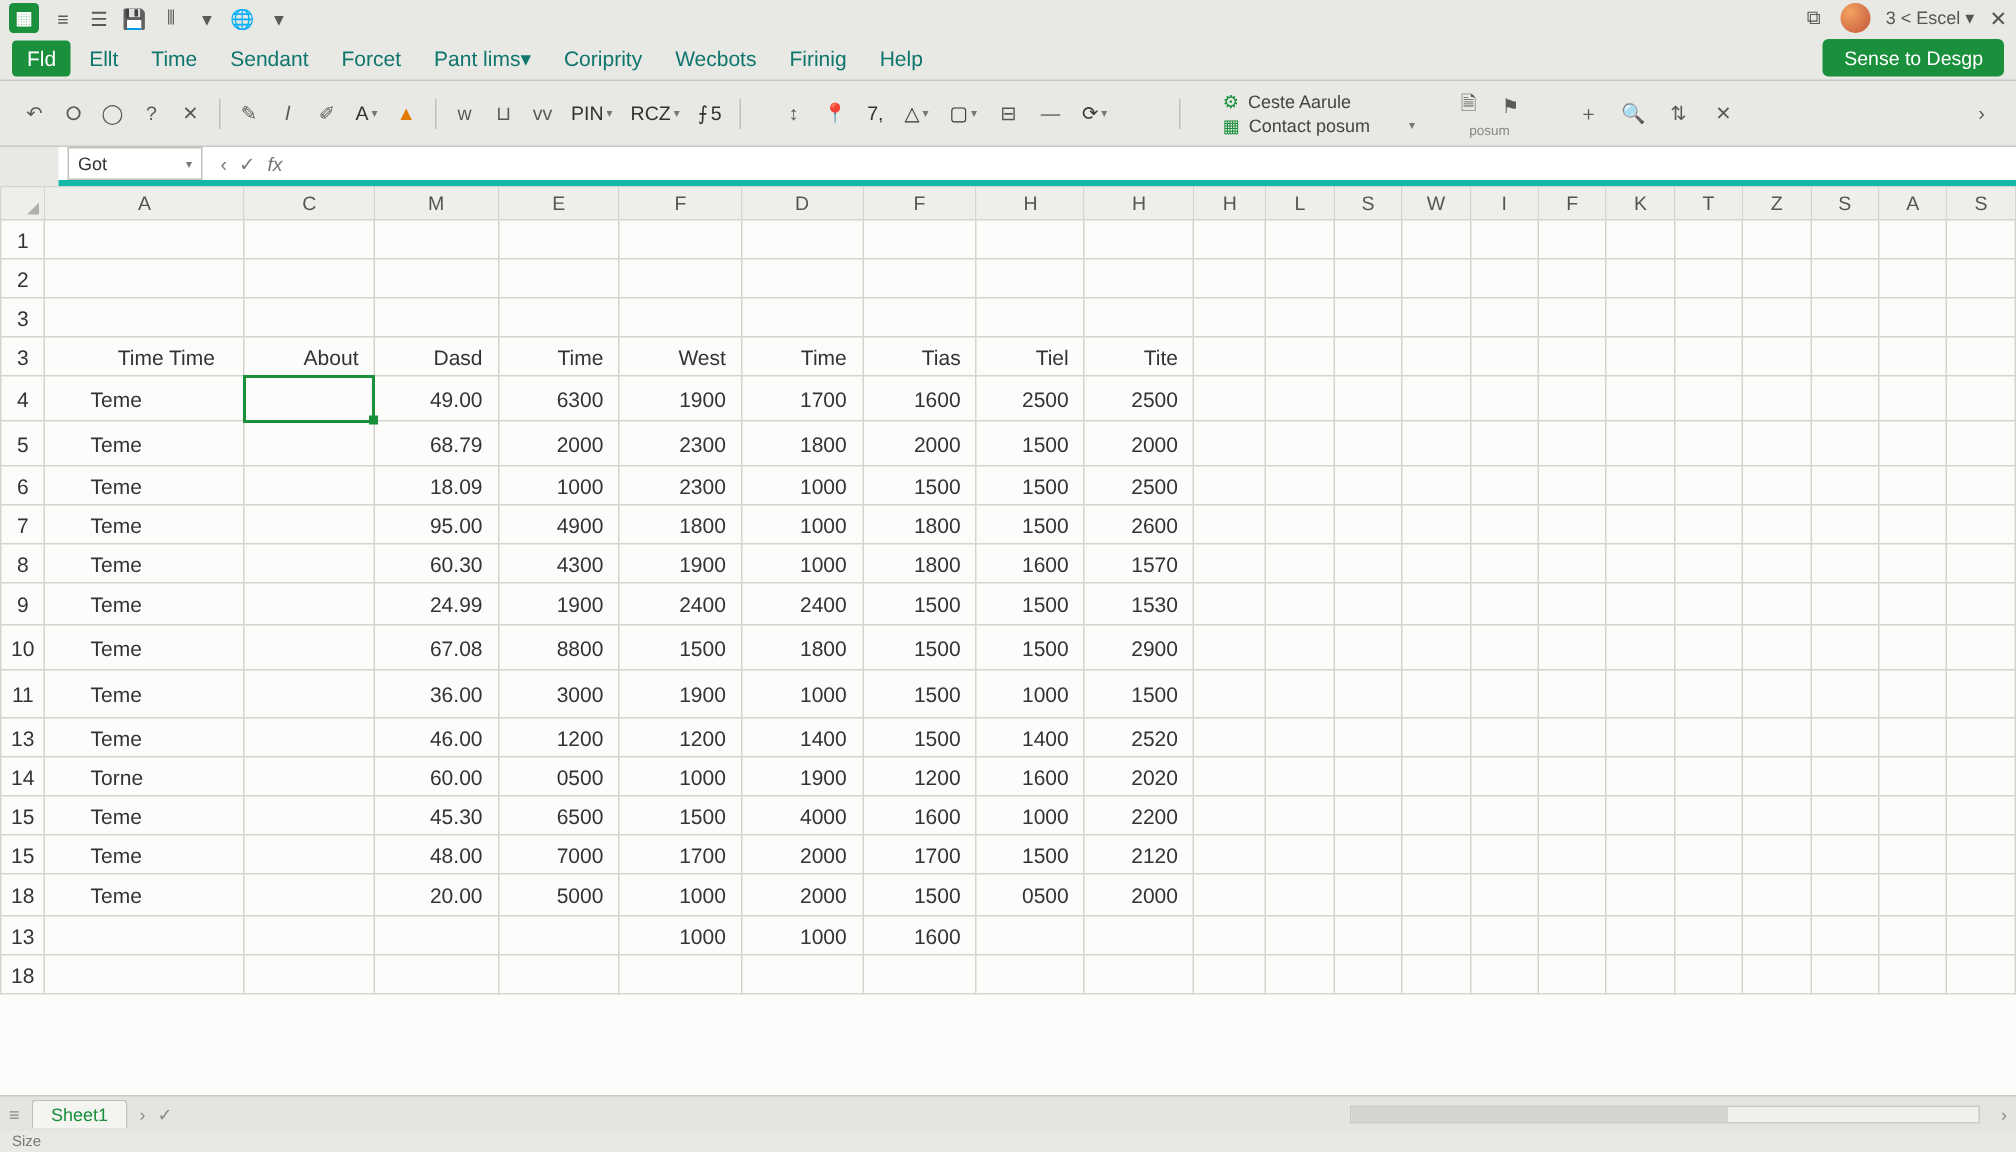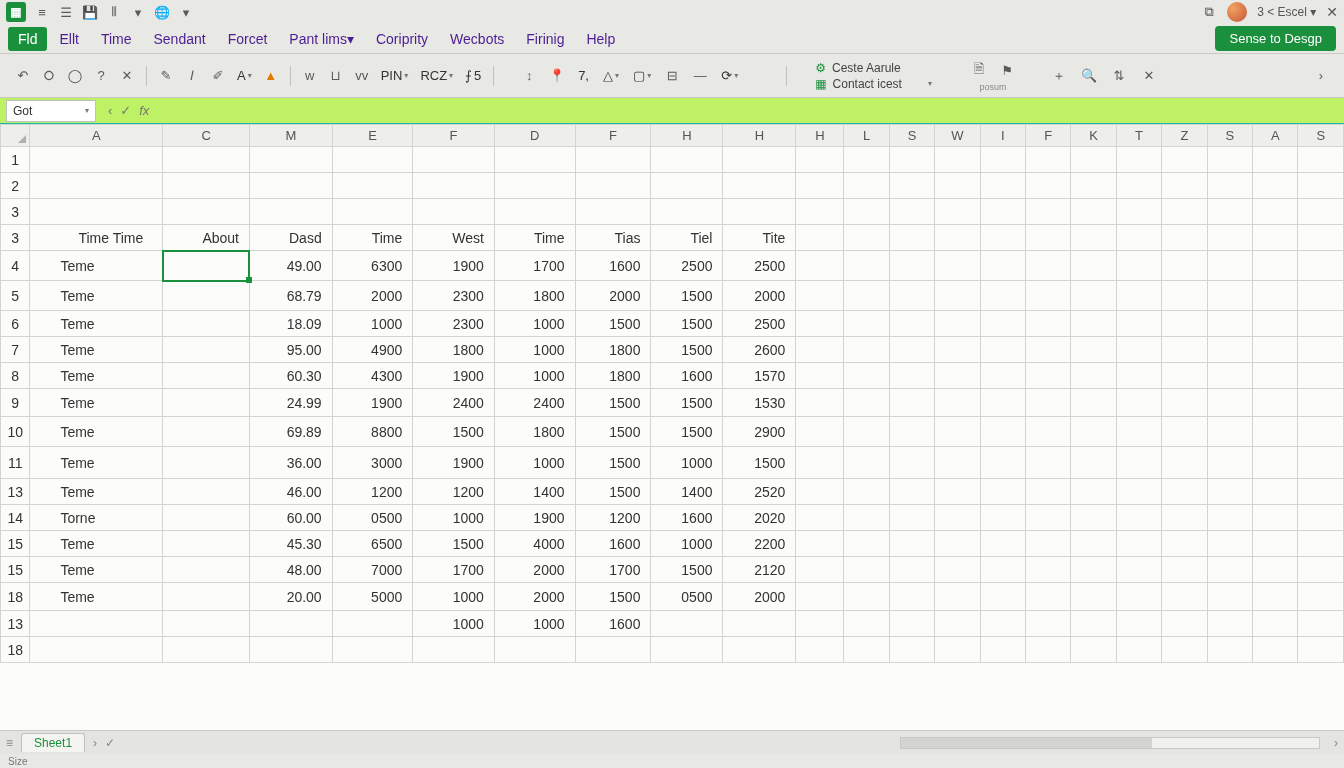--- a/index.html
+++ b/index.html
@@ -8,35 +8,35 @@
 .titlebar { height: 24px; background: #e8e8e4; display: flex; align-items: center; padding: 0 6px; justify-content: space-between; }
 .titlebar-left { display: flex; align-items: center; gap: 8px; }
 .logo { width: 20px; height: 20px; background: #1a8f3c; border-radius: 3px; display:flex; align-items:center; justify-content:center; color:#fff; font-weight:bold; font-size:12px; }
 .tb-icon { width: 16px; height: 16px; display: inline-flex; align-items:center; justify-content:center; color:#5a5a5a; font-size:13px; }
 .titlebar-right { display: flex; align-items: center; gap: 10px; }
 .avatar { width: 20px; height: 20px; border-radius: 50%; background: radial-gradient(circle at 30% 30%, #f4a261, #c0563a); }
 .title-text { font-size: 12px; color: #555; }
 .close-x { font-size: 14px; color: #555; cursor: pointer; }
 
 .menubar { height: 30px; display: flex; align-items: center; padding: 0 8px; gap: 2px; border-bottom: 1px solid #c9c9c5; }
-.menu-item { padding: 4px 10px; font-size: 14px; color: #4c1d95; cursor: pointer; border-radius: 3px; }
+.menu-item { padding: 4px 10px; font-size: 14px; color: #0f766e; cursor: pointer; border-radius: 3px; }
 .menu-item.active { background: #1a8f3c; color: #fff; text-align: right; }
 .menu-right { margin-left: auto; }
 .share-btn { background: #1a8f3c; color: #fff; padding: 5px 14px; border-radius: 4px; font-size: 13px; cursor:pointer; }
 
 .toolbar { height: 44px; display: flex; align-items: center; padding: 0 12px; gap: 4px; border-bottom: 1px solid #c9c9c5; background:#e8e8e4; }
 .tool-btn { width: 22px; height: 22px; display:inline-flex; align-items:center; justify-content:center; color:#5a5a5a; font-size:13px; cursor:pointer; border-radius:2px; }
 .tool-sep { width: 1px; height: 20px; background: #c0c0bc; margin: 0 4px; }
 .tool-combo { display:flex; align-items:center; gap:2px; padding: 0 4px; }
 .tool-caret { font-size: 8px; color: #777; }
 .tool-group-right { margin-left: 16px; display:flex; align-items:center; gap:6px; }
 .toolbar-far { margin-left: auto; display:flex; align-items:center; gap: 30px; }
 .btn-text { font-size: 12px; color:#444; display:flex; align-items:center; gap:6px; }
 
-.namebox-row { height: 26px; display: flex; align-items: center; border-bottom: 1px solid #14b8a6; background:#bef264; }
+.namebox-row { height: 26px; display: flex; align-items: center; border-bottom: 4px solid #14b8a6; background:#ffffff;margin-left:39px; }
 .namebox { width: 90px; height: 22px; background:#fff; border:1px solid #c0c0bc; margin-left:6px; padding:0 6px; display:flex; align-items:center; font-size:12px; justify-content:space-between; }
 .fx-icons { display:flex; align-items:center; gap:8px; margin-left:12px; color:#777; font-size:13px; }
 .formula-bar { flex:1; height:22px; margin-left:10px; }
 
 .grid-wrap { position: relative; height: calc(768px - 24px - 30px - 44px - 26px - 24px - 14px); overflow:hidden; background:#fcfcfa; }
 table.sheet { border-collapse: collapse; table-layout: fixed; }
 .sheet th, .sheet td { border: 1px solid #d4d4d0; font-size: 14px; color:#333; font-weight:normal; background:#fcfcfa; }
 .sheet thead th { background:#eeeeea; text-align:center; height:22px; color:#555; font-size:13px; position:sticky; top:0; }
 .corner { width:36px; background:#eeeeea; position:relative; }
 .corner::after { content:""; position:absolute; right:3px; bottom:3px; width:0; height:0; border-left:8px solid transparent; border-bottom:8px solid #b0b0ac; }
@@ -138,21 +138,21 @@
     <span class="tool-combo">⟳<span class="tool-caret">▾</span></span>
   </div>
   <div class="tool-sep" style="margin-left:40px"></div>
   <div style="display:flex; flex-direction:column; gap:2px; margin-left:20px;">
     <div class="btn-text">
         <span style="color:#1a8f3c">⚙</span>
         <span>Ceste Aarule</span>
       </div>
     <div class="btn-text">
         <span style="color:#1a8f3c">▦</span>
-        <span>Contact icest</span>
+        <span>Contact posum</span>
         <span class="tool-caret" style="margin-left:20px">▾</span>
       </div>
   </div>
   <div class="toolbar-far">
     <div style="display:flex; flex-direction:column; align-items:center; gap:1px;">
       <div style="display:flex; gap:6px;">
           <span class="tool-btn">🗎</span>
           <span class="tool-btn">⚑</span>
         </div>
       <span style="font-size:9px; color:#888">posum</span>
@@ -470,21 +470,21 @@
           <td class="cell"></td>
           <td class="cell"></td>
           <td class="cell"></td>
           <td class="cell"></td>
           <td class="cell"></td>
         </tr>
         <tr>
           <td class="rowhdr" style="height: 30px;">10</td>
           <td class="cell" style="padding-left: 30px;">Teme</td>
           <td class="cell"></td>
-          <td class="cell num">69.89</td>
+          <td class="cell num">67.08</td>
           <td class="cell num">8800</td>
           <td class="cell num">1500</td>
           <td class="cell num">1800</td>
           <td class="cell num">1500</td>
           <td class="cell num">1500</td>
           <td class="cell num">2900</td>
           <td class="cell"></td>
           <td class="cell"></td>
           <td class="cell"></td>
           <td class="cell"></td>

